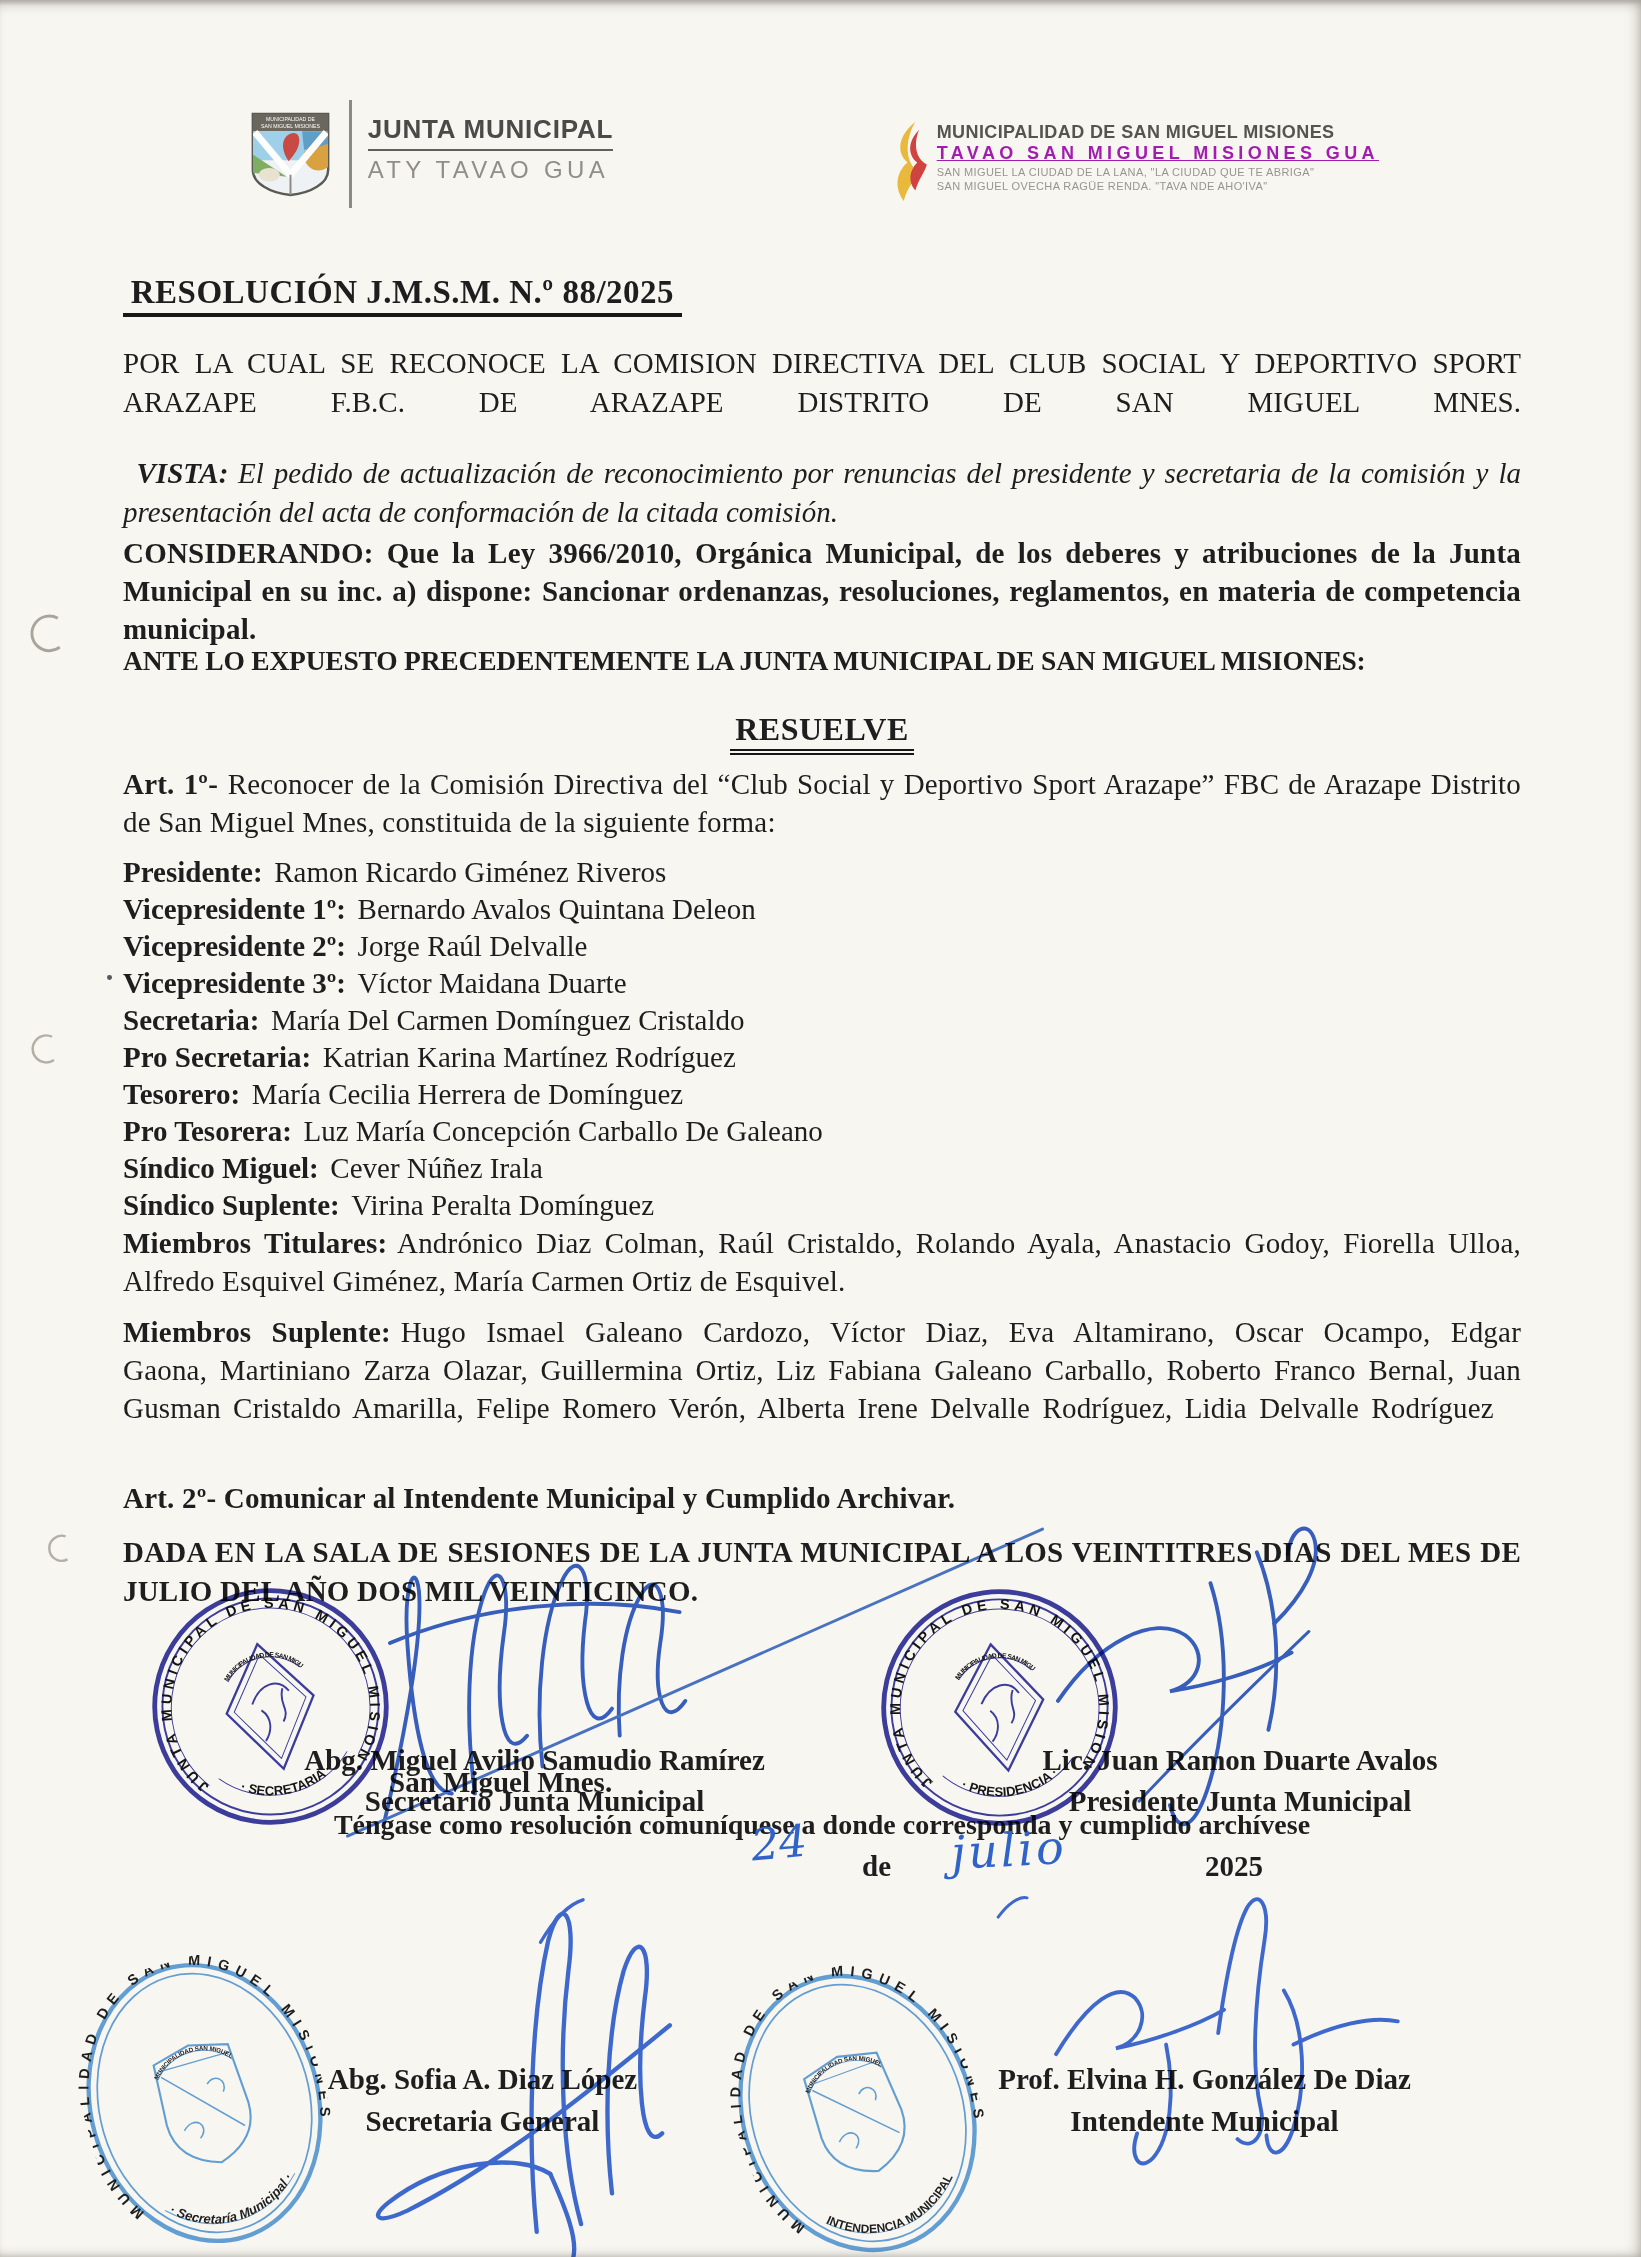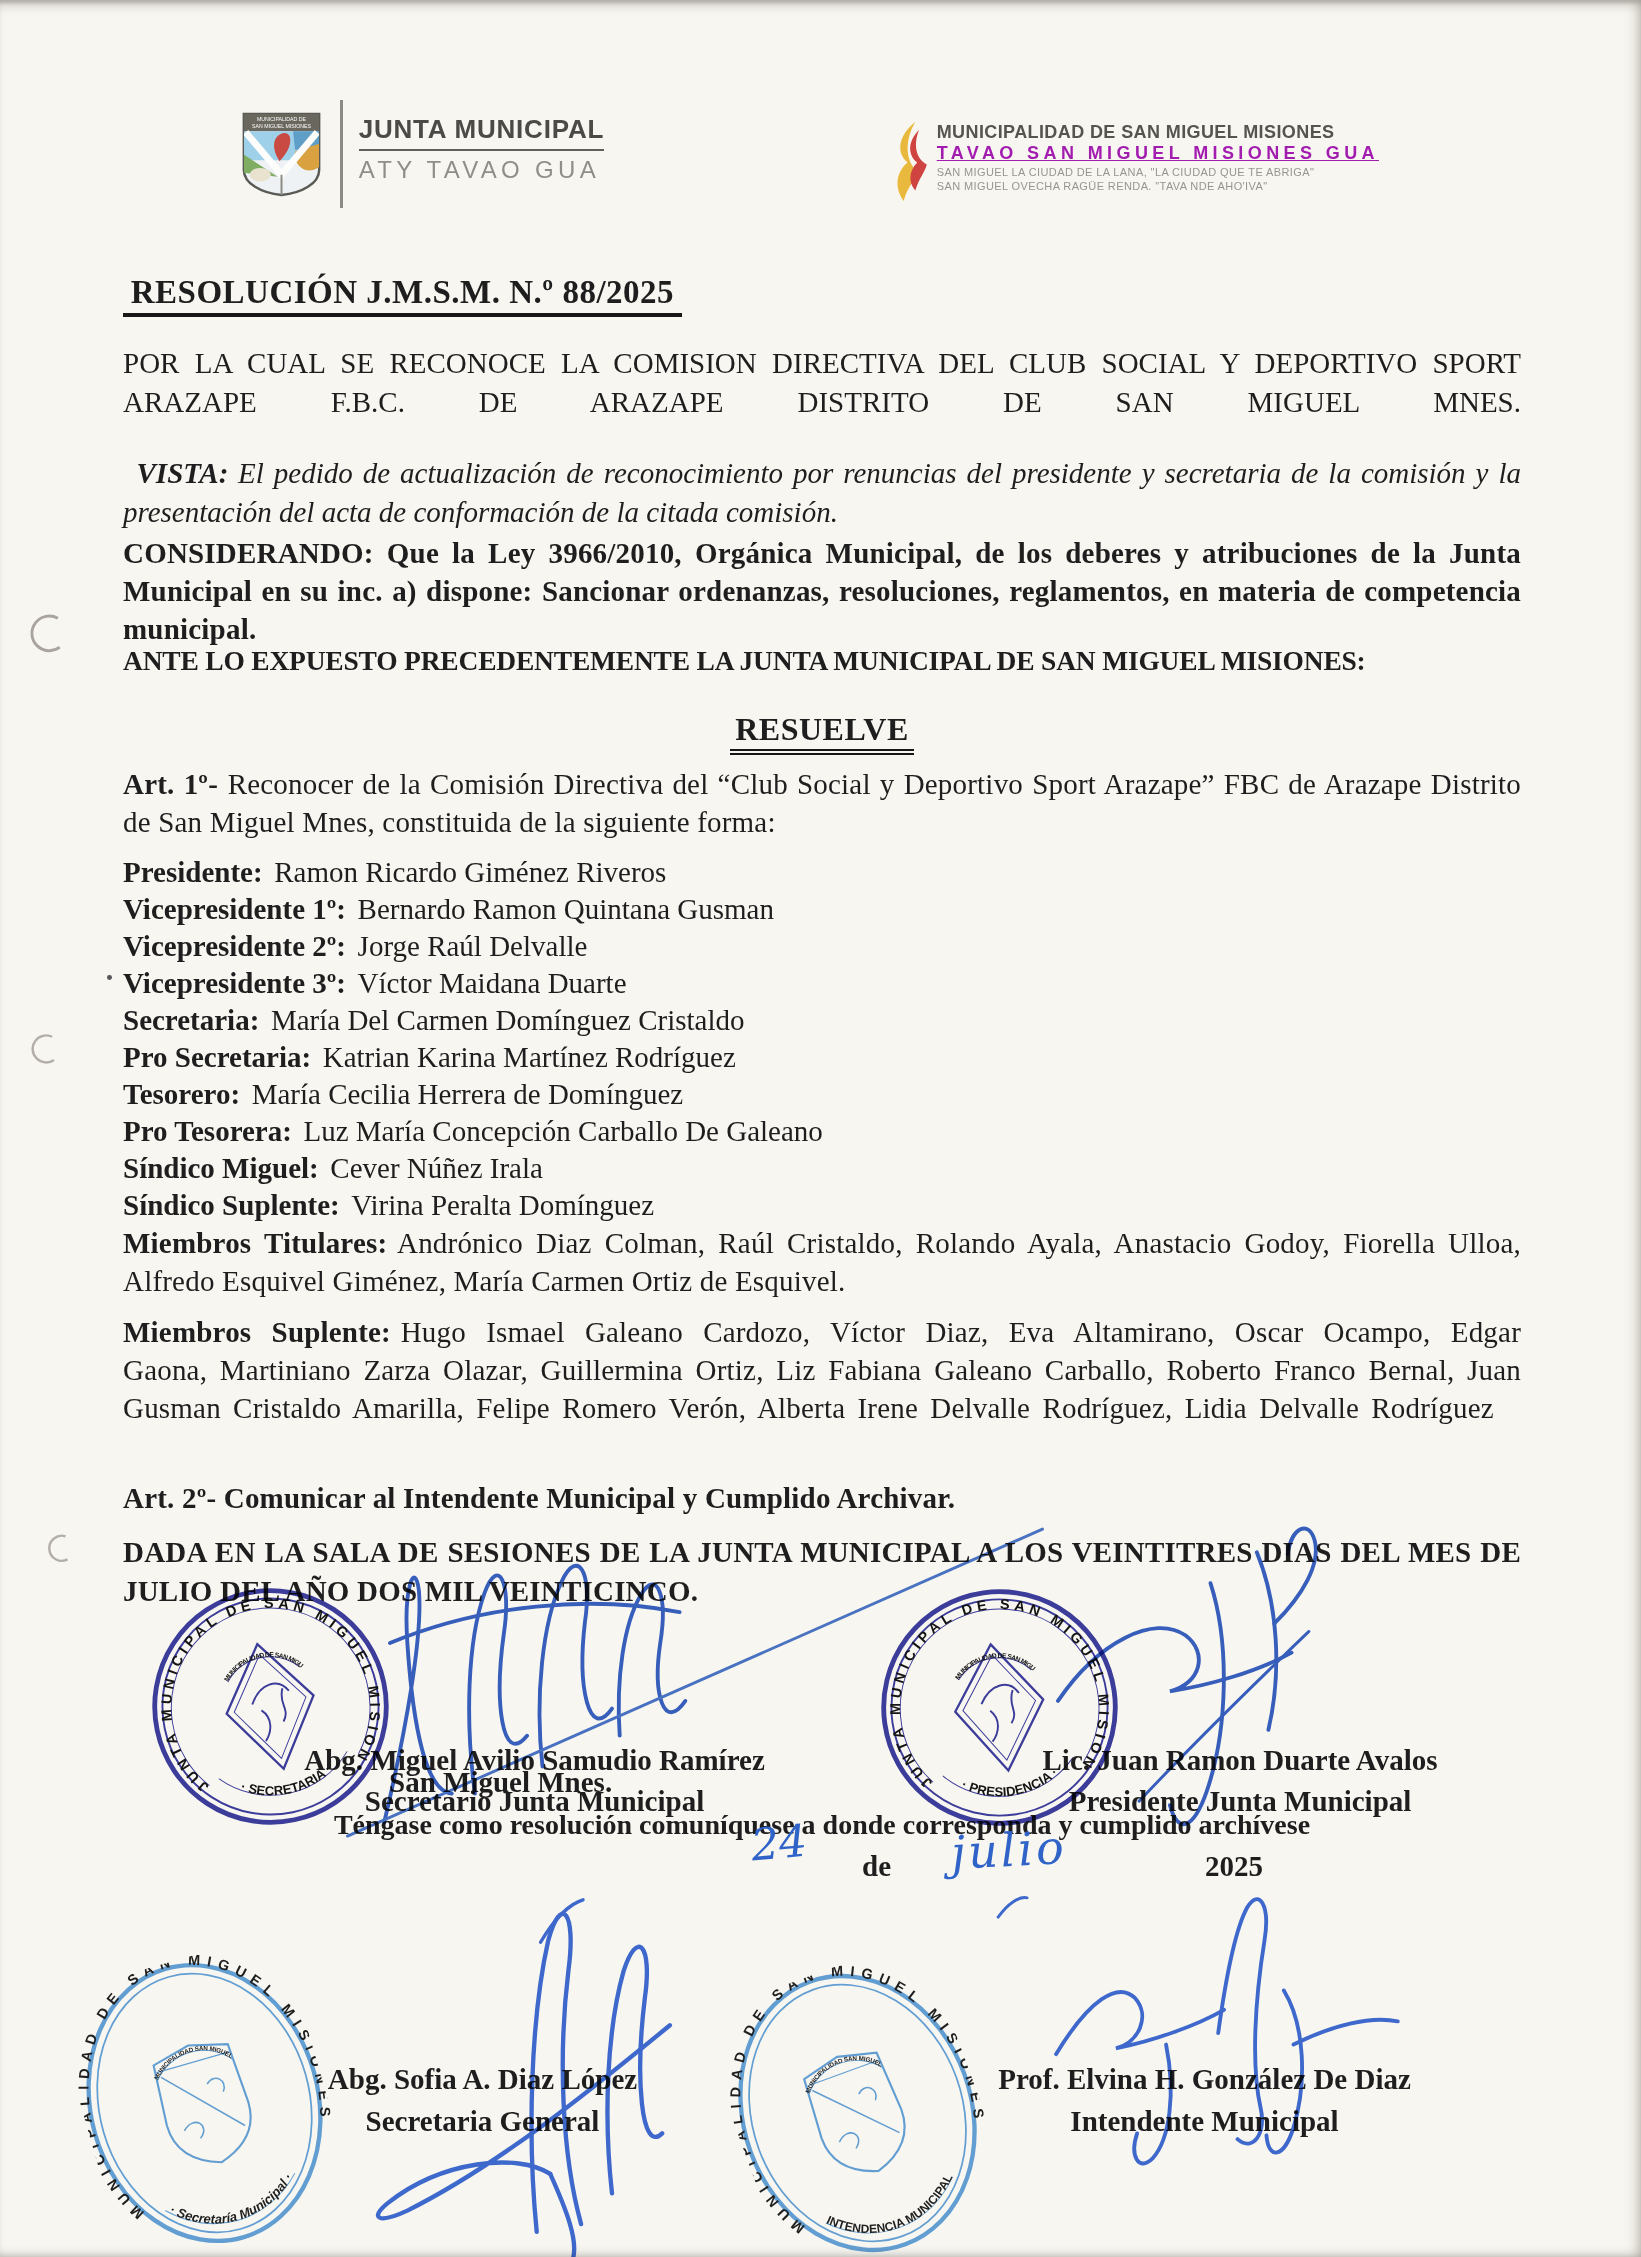--- a/index.html
+++ b/index.html
@@ -56,21 +56,21 @@
 <div class="page">
 
   <div class="artifact scan-top"></div>
   <svg class="artifact" style="left:0;top:0" width="135" height="1603" viewBox="0 0 140 1660">
     <path d="M 60,640 A 18,18 0 1 0 62,670" fill="none" stroke="#a9a59e" stroke-width="3"></path>
     <path d="M 54,1074 A 14,14 0 1 0 56,1098" fill="none" stroke="#b3afa8" stroke-width="2.5"></path>
     <path d="M 68,1592 A 13,13 0 1 0 70,1616" fill="none" stroke="#b3afa8" stroke-width="2.5"></path>
   </svg>
   <div class="artifact" style="left:107px;top:975px;width:4.8px;height:4.8px;border-radius:50%;background:#57565a;z-index:2"></div>
 
-  <div class="abs" style="left:239px;top:97px;display:flex;align-items:flex-start;">
+  <div class="abs" style="left:248px;top:97px;display:flex;align-items:flex-start;">
     <svg width="85" height="89" viewBox="0 0 88 92" style="margin-top:11.6px;">
       <defs>
           <clipPath id="shieldclip">
             <path d="M5,5 H83 V63 C83,77 65,87 44,89 C23,87 5,77 5,63 Z"></path>
           </clipPath>
         </defs>
       <path d="M5,5 H83 V63 C83,77 65,87 44,89 C23,87 5,77 5,63 Z" fill="#eef2f4" stroke="#5a5a55" stroke-width="2.5"></path>
       <g clip-path="url(#shieldclip)">
         <rect x="5" y="5" width="78" height="18" fill="#6a675f"></rect>
         <rect x="5" y="23" width="78" height="30" fill="#9fd0ea"></rect>
@@ -122,21 +122,21 @@
   <div class="abs doc resuelve" style="top:711px;">
     <span>RESUELVE</span>
   </div>
 
   <p class="abs doc base just hang" style="top:765px;">
     <span class="lbl">Art. 1º-</span><span>Reconocer de la Comisión Directiva del “Club Social y Deportivo Sport Arazape” FBC de Arazape Distrito de San Miguel Mnes, constituida de la siguiente forma:</span>
   </p>
 
   <div class="abs doc" style="top:854px;">
     <div class="pos-row"><span class="lbl">Presidente:</span><span>Ramon Ricardo Giménez Riveros</span></div>
-    <div class="pos-row"><span class="lbl">Vicepresidente 1º:</span><span>Bernardo Ramon Quintana Gusman</span></div>
+    <div class="pos-row"><span class="lbl">Vicepresidente 1º:</span><span>Bernardo Avalos Quintana Deleon</span></div>
     <div class="pos-row"><span class="lbl">Vicepresidente 2º:</span><span>Jorge Raúl Delvalle</span></div>
     <div class="pos-row"><span class="lbl">Vicepresidente 3º:</span><span>Víctor Maidana Duarte</span></div>
     <div class="pos-row"><span class="lbl">Secretaria:</span><span>María Del Carmen Domínguez Cristaldo</span></div>
     <div class="pos-row"><span class="lbl">Pro Secretaria:</span><span>Katrian Karina Martínez Rodríguez</span></div>
     <div class="pos-row"><span class="lbl">Tesorero:</span><span>María Cecilia Herrera de Domínguez</span></div>
     <div class="pos-row"><span class="lbl">Pro Tesorera:</span><span>Luz María Concepción Carballo De Galeano</span></div>
     <div class="pos-row"><span class="lbl">Síndico Miguel:</span><span>Cever Núñez Irala</span></div>
     <div class="pos-row"><span class="lbl">Síndico Suplente:</span><span>Virina Peralta Domínguez</span></div>
   </div>
 

